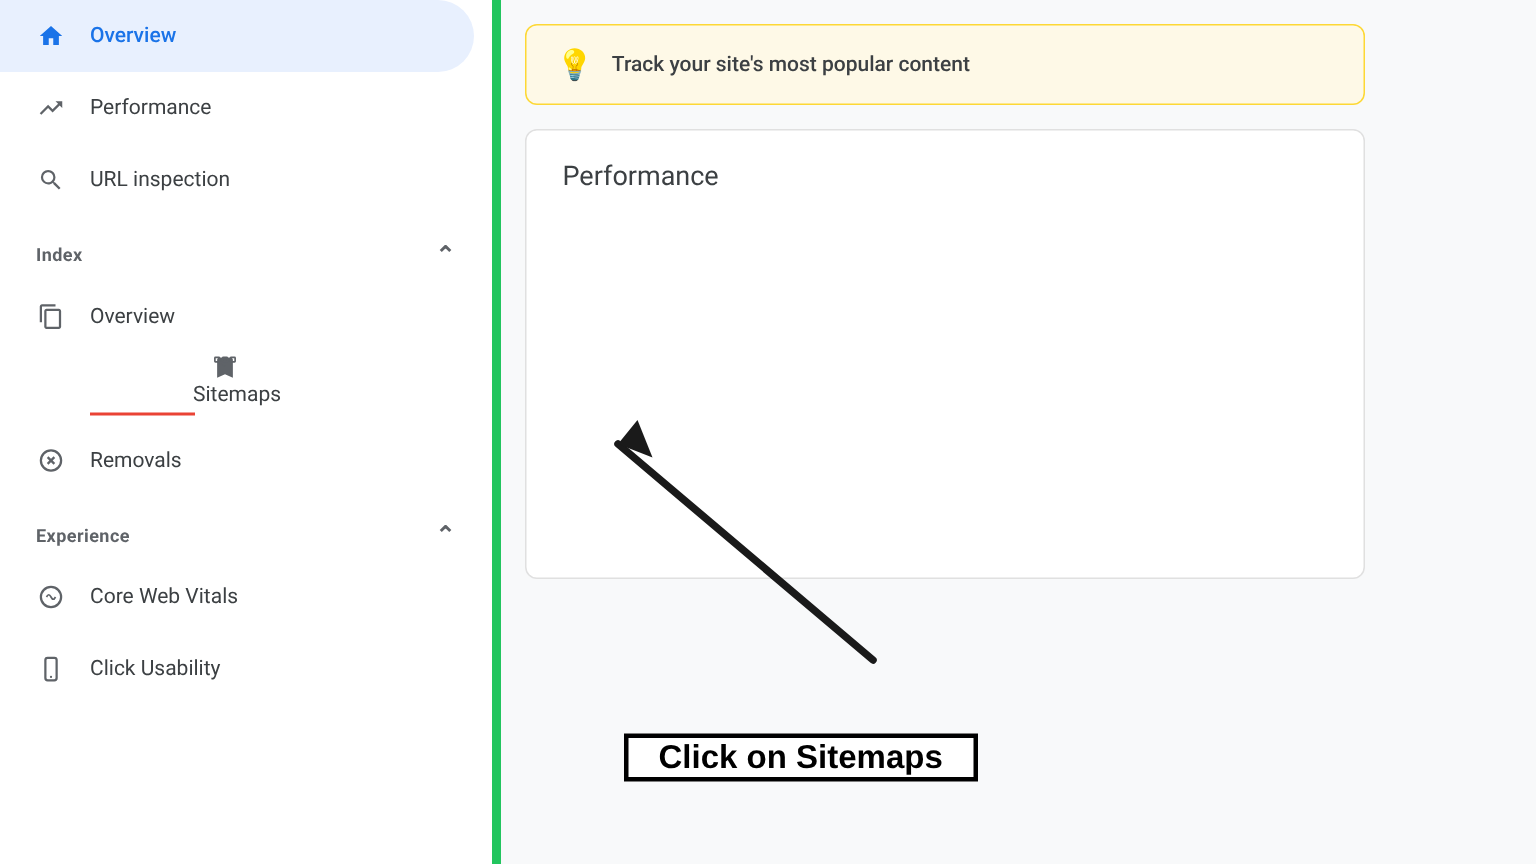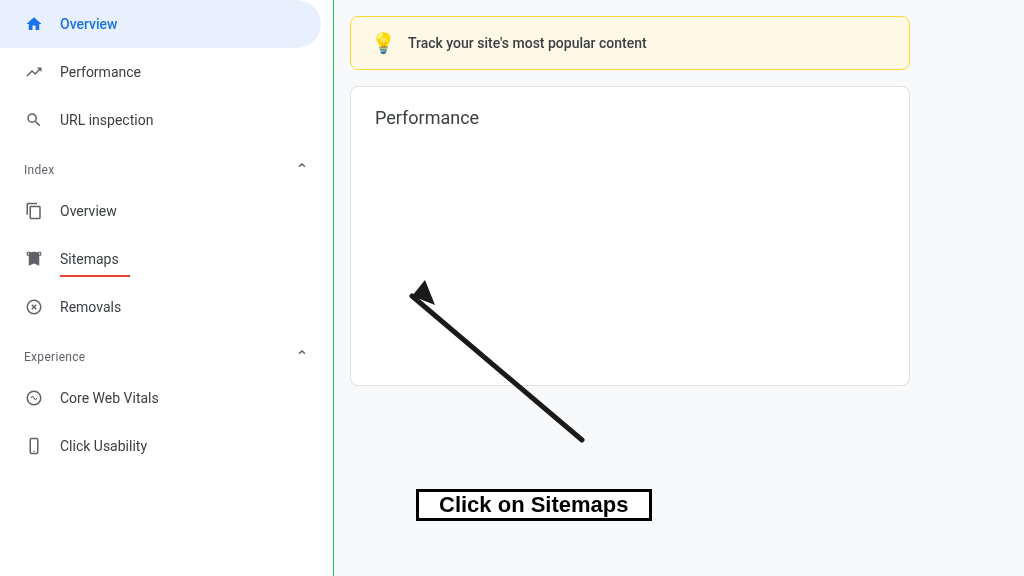--- a/index.html
+++ b/index.html
@@ -11,21 +11,21 @@
       overflow: hidden;
       display: flex;
     }
 
     
     .sidebar {
       width: 334px;
       min-width: 334px;
       height: 576px;
       background: #fff;
-      border-right: 1px solid #22c55e;
+      border-right: 6px solid #22c55e;
       overflow-y: auto;
       padding-top: 0;
     }
 
     .sidebar-item {
       display: flex;
       align-items: center;
       padding: 0 24px;
       height: 48px;
       cursor: pointer;
@@ -69,21 +69,21 @@
       background: #ea4335;
     }
 
     .section-header {
       display: flex;
       align-items: center;
       justify-content: space-between;
       padding: 16px 24px 8px 24px;
       font-size: 12px;
       color: #5f6368;
-      font-weight: 400;
+      font-weight: 700;
       letter-spacing: 0.3px;
     }
 
     .section-header .chevron {
       font-size: 16px;
       color: #5f6368;
     }
 
     
     .main-content {
@@ -199,21 +199,21 @@
 
   <div class="sidebar-item">
     <span class="icon">
       <svg width="18" height="18" viewBox="0 0 24 24" fill="#5f6368">
         <path d="M16 1H4c-1.1 0-2 .9-2 2v14h2V3h12V1zm3 4H8c-1.1 0-2 .9-2 2v14c0 1.1.9 2 2 2h11c1.1 0 2-.9 2-2V7c0-1.1-.9-2-2-2zm0 16H8V7h11v14z"></path>
       </svg>
     </span>
     <span class="label">Overview</span>
   </div>
 
-  <div class="sidebar-item sitemaps-item" style="position:relative;">
+  <div class="sidebar-item sitemaps-item" style="position:relative;flex-direction:column;">
     <span class="icon">
       <svg width="18" height="18" viewBox="0 0 24 24" fill="#5f6368">
         <path d="M17 3H7c-1.1 0-2 .9-2 2v16l7-3 7 3V5c0-1.1-.9-2-2-2z"></path>
         <rect x="3" y="3" width="4" height="4" rx="0.5" fill="none" stroke="#5f6368" stroke-width="1.5"></rect>
         <rect x="10" y="3" width="4" height="4" rx="0.5" fill="none" stroke="#5f6368" stroke-width="1.5"></rect>
         <rect x="17" y="3" width="4" height="4" rx="0.5" fill="none" stroke="#5f6368" stroke-width="1.5"></rect>
         <line x1="5" y1="7" x2="12" y2="11" stroke="#5f6368" stroke-width="1"></line>
       </svg>
     </span>
     <span class="label">Sitemaps</span>

